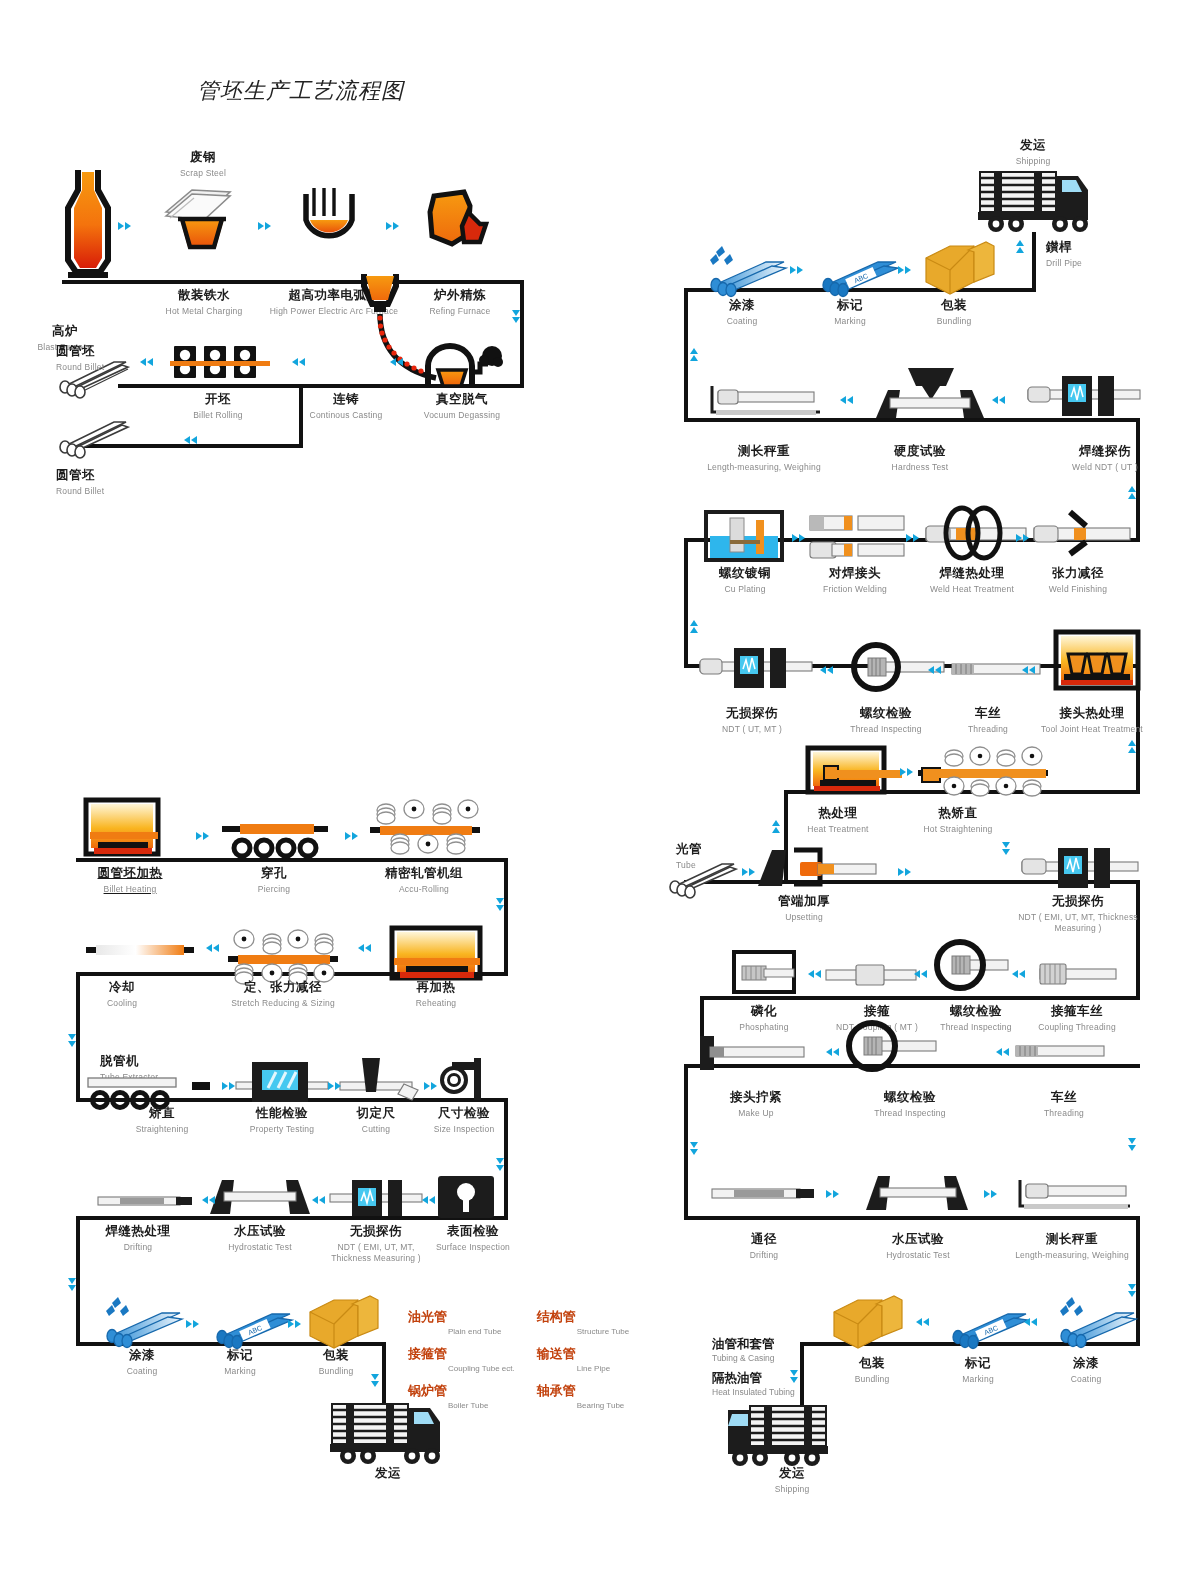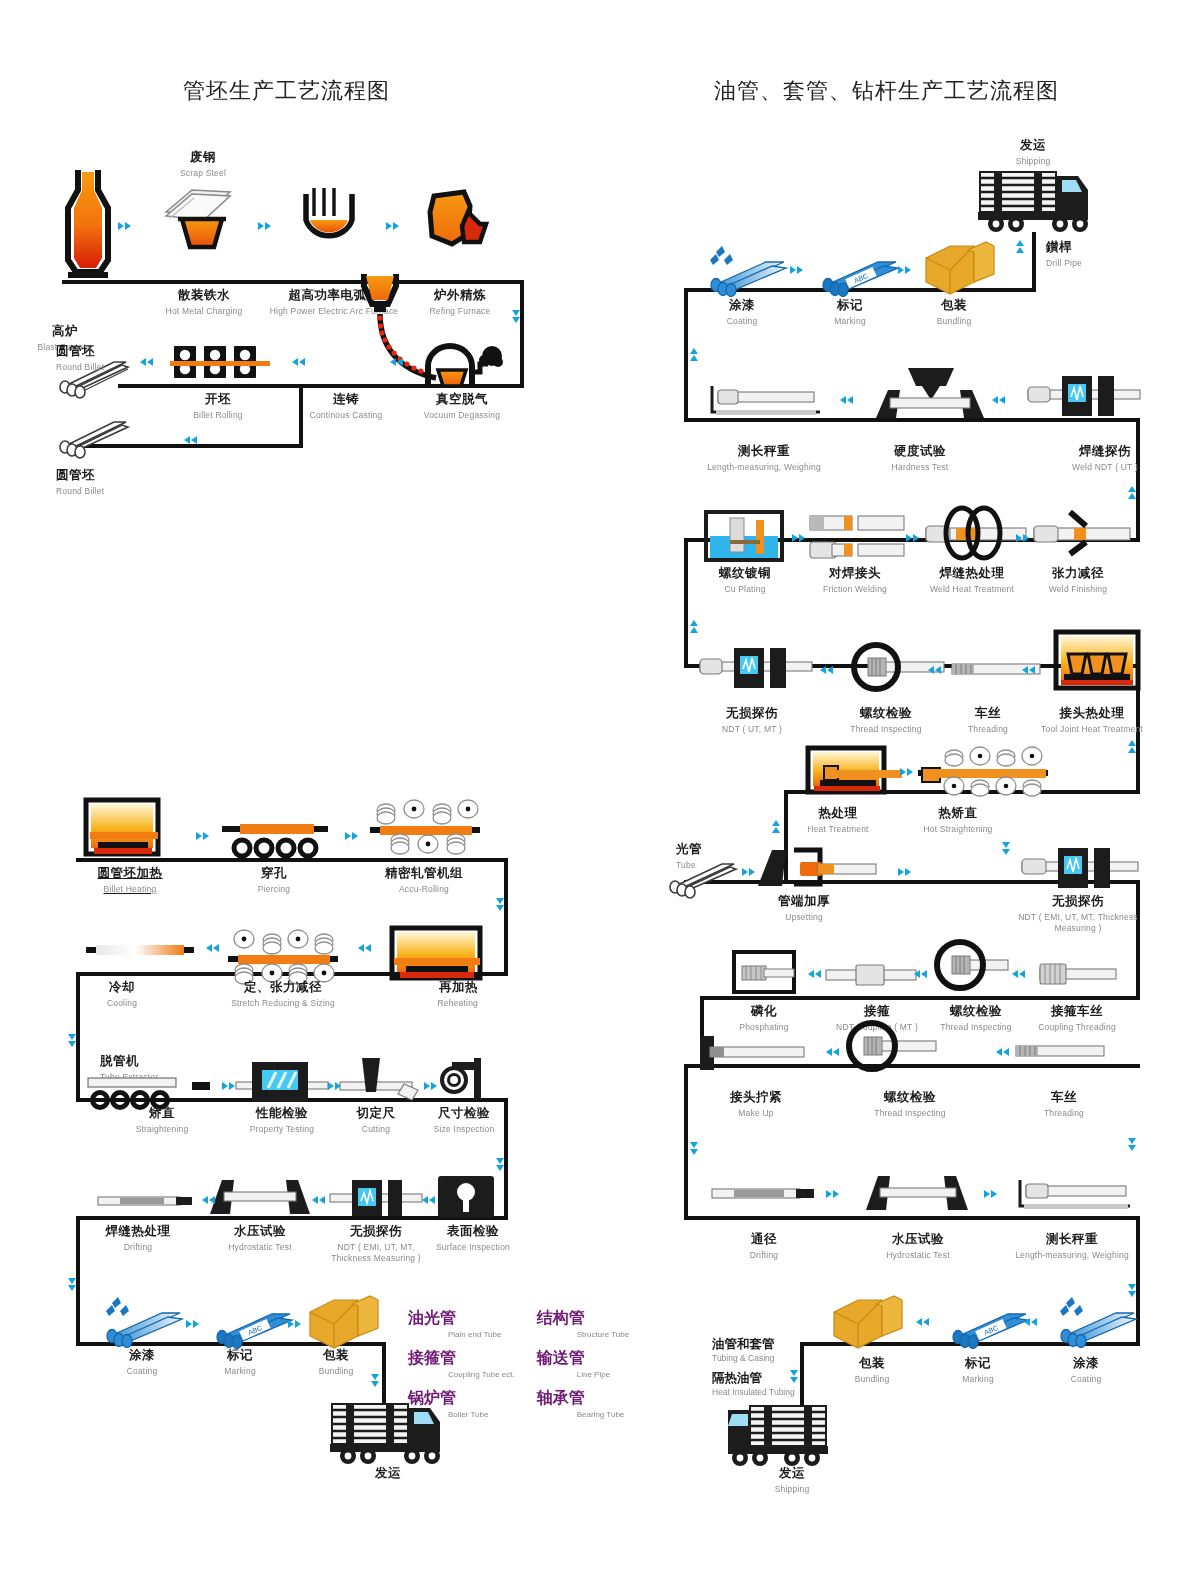--- a/index.html
+++ b/index.html
@@ -37,33 +37,33 @@
   .arr.d i{border-top:6px solid #12a5dd;border-left:4.5px solid transparent;border-right:4.5px solid transparent;}
   .arr.u{flex-direction:column;gap:1px;}
   .arr.u i{border-bottom:6px solid #12a5dd;border-left:4.5px solid transparent;border-right:4.5px solid transparent;}
 
   
   .ico{position:absolute;}
   .ico svg{display:block;overflow:visible;}
 
   
   .prodlist{position:absolute;display:grid;grid-template-columns:auto auto;column-gap:22px;row-gap:9px;}
-  .prodlist .p .cn{font-size:16px;font-weight:bold;color:#701a75;white-space:nowrap;font-family:Liberation Serif, serif;}
+  .prodlist .p .cn{font-size:13px;font-weight:bold;color:#c2410c;white-space:nowrap;font-family:Liberation Serif, serif;}
   .prodlist .p .en{font-size:8px;color:#8a8a8a;white-space:nowrap;margin-top:1px;padding-left:40px;}
 
   .multi .cn{font-size:12.5px;font-weight:bold;}
   .multi .en{font-size:8.5px;color:#8a8a8a;}
   .multi .gap{height:7px;}
 </style>
 </head>
 <body>
 
 <div class="canvas">
 
-  <div class="chart-title" style="left:183px;top:76px;">管坯生产工艺流程图</div>
+  <div class="chart-title" style="left:197px;top:76px;font-style:italic;">管坯生产工艺流程图</div>
 
   <div class="line lh" style="left:62px;top:280px;width:462px;"></div>
   <div class="line lv" style="left:520px;top:280px;height:108px;"></div>
   <div class="line lh" style="left:118px;top:384px;width:406px;"></div>
   <div class="line lv" style="left:299px;top:384px;height:64px;"></div>
   <div class="line lh" style="left:62px;top:444px;width:241px;"></div>
 
   <div class="ico" style="left:60px;top:168px;">
     <svg width="56" height="112" viewBox="0 0 56 112">
       <defs>
@@ -442,21 +442,21 @@
   </div>
 
   <div class="step" style="left:82px;top:980px;width:80px;">
     <div class="cn">冷却</div>
     <div class="en">Cooling</div>
   </div>
   <div class="step" style="left:214px;top:980px;width:138px;">
     <div class="cn">定、张力减径</div>
     <div class="en">Stretch Reducing &amp; Sizing</div>
   </div>
-  <div class="step" style="left:394px;top:980px;width:84px;text-align:right;">
+  <div class="step" style="left:394px;top:980px;width:84px;">
     <div class="cn">再加热</div>
     <div class="en">Reheating</div>
   </div>
   <div class="arr l" style="left:206px;top:944px;">
       <i></i>
       <i></i>
     </div>
   <div class="arr l" style="left:358px;top:944px;">
       <i></i>
       <i></i>
@@ -736,21 +736,20 @@
           <circle cx="38" cy="56" r="3.4"></circle>
           <circle cx="82" cy="56" r="3.4"></circle>
           <circle cx="102" cy="56" r="3.4"></circle>
         </g>
     </svg>
   </div>
   <div class="step" style="left:348px;top:1466px;width:80px;">
     <div class="cn">发运</div>
   </div>
 
-  <div class="chart-title" style="left:714px;top:76px;">油管、套管、钻杆生产工艺流程图</div>
 
   <div class="line lh" style="left:684px;top:288px;width:352px;"></div>
   <div class="line lv" style="left:1032px;top:232px;height:58px;"></div>
   <div class="line lv" style="left:684px;top:288px;height:134px;"></div>
   <div class="line lh" style="left:684px;top:418px;width:456px;"></div>
   <div class="line lv" style="left:1136px;top:418px;height:124px;"></div>
   <div class="line lh" style="left:684px;top:538px;width:456px;"></div>
   <div class="line lv" style="left:684px;top:538px;height:130px;"></div>
   <div class="line lh" style="left:684px;top:664px;width:456px;"></div>
   <div class="line lv" style="left:1136px;top:664px;height:130px;"></div>

